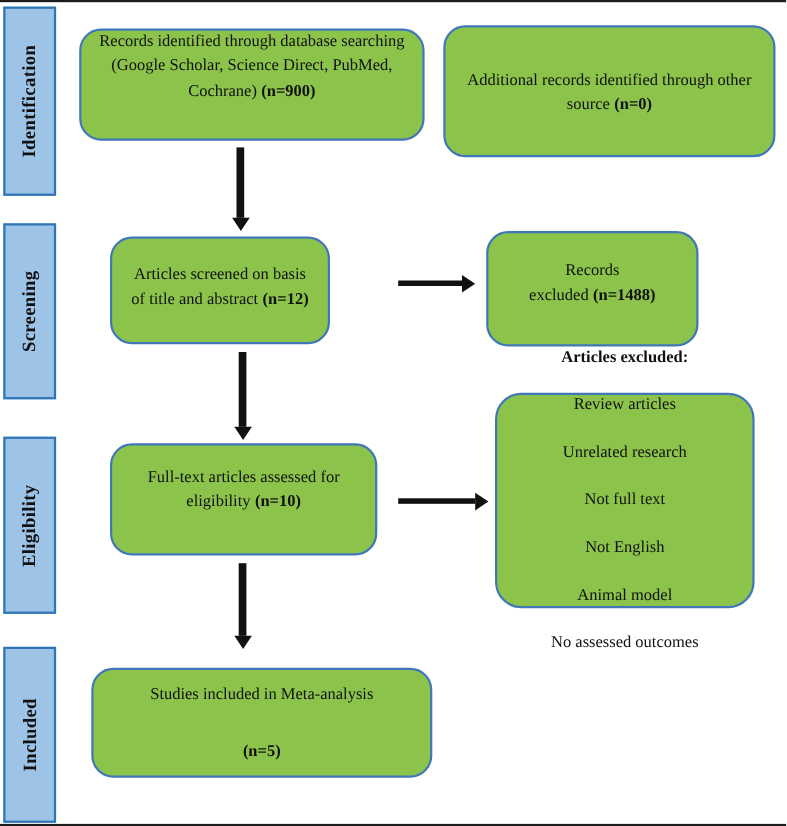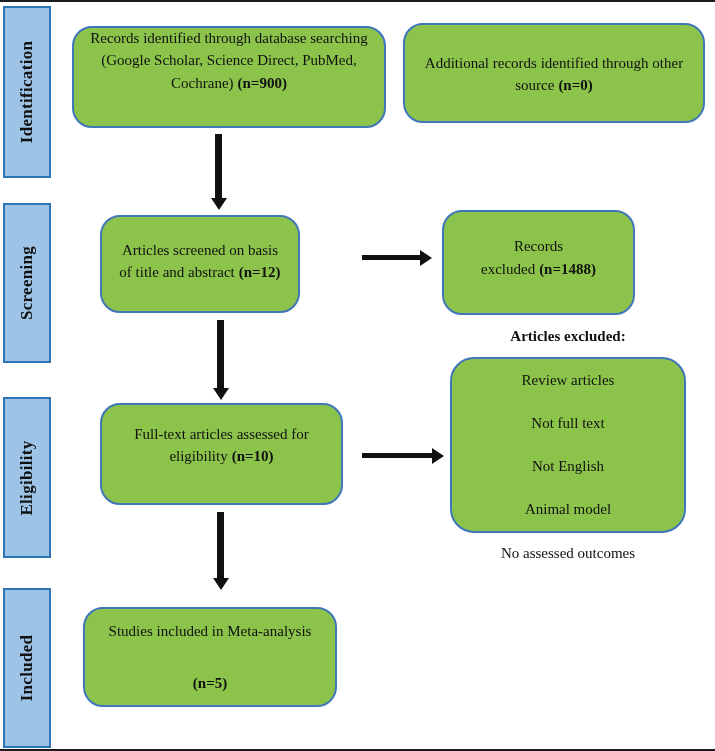--- a/index.html
+++ b/index.html
@@ -46,29 +46,29 @@
     align-items: center; justify-content: center;
     text-align: center;
     font-size: 15px; line-height: 1.5;
     padding: 6px 12px;
   }
   .gbox .b { font-weight: bold; }
   .gbox .count { font-weight: bold; margin-left: 4px; }
 
   .gbox.records-identified { left: 72px;  top: 26px;  width: 314px; height: 102px; padding-bottom: 39px; }
   .gbox.records-identified .txt { max-width: 282px; }
-  .gbox.additional-records { left: 403px; top: 23px;  width: 302px; height: 100px; padding-bottom: 4px; }
+  .gbox.additional-records { left: 403px; top: 23px;  width: 302px; height: 120px; padding-bottom: 4px; }
   .gbox.additional-records .txt { max-width: 272px; }
   .gbox.articles-screened  { left: 100px; top: 215px; width: 200px; height: 98px;  padding-bottom: 12px; }
   .gbox.articles-screened .txt { max-width: 212px; }
   .gbox.records-excluded   { left: 442px; top: 210px; width: 193px; height: 105px; padding-bottom: 16px; }
   .gbox.fulltext-assessed  { left: 100px; top: 403px; width: 243px; height: 102px; padding-bottom: 24px; }
   .gbox.fulltext-assessed .txt { max-width: 226px; }
-  .gbox.articles-excluded  { left: 450px; top: 357px; width: 236px; height: 176px; border-radius: 24px; line-height: 1.55; }
-  .gbox.studies-included   { left: 83px;  top: 607px; width: 254px; height: 100px; }
+  .gbox.articles-excluded  { left: 450px; top: 357px; width: 236px; height: 196px; border-radius: 24px; line-height: 1.55; }
+  .gbox.studies-included   { left: 83px;  top: 607px; width: 310px; height: 100px; }
   .gbox.studies-included .line2 { margin-top: 30px; }
   .excl-item { display: block; margin-top: 20px; }
 
   
   .arrow-v { position: absolute; width: 16px; }
   .arrow-v .shaft { position: absolute; left: 4px; top: 0; width: 7px; background: #111111; }
   .arrow-v .head  { position: absolute; left: 0; width: 0; height: 0;
                     border-left: 8px solid transparent; border-right: 8px solid transparent;
                     border-top: 12px solid #111111; }
   .arrow-v.v1 { left: 211px; top: 134px; } .arrow-v.v1 .shaft { height: 64px; } .arrow-v.v1 .head { top: 64px; }
@@ -116,20 +116,21 @@
   <div class="gbox records-excluded">
     <div class="txt"><span>Records excluded</span><span class="count">(n=1488)</span></div>
   </div>
 
   <div class="gbox fulltext-assessed">
     <div class="txt"><span>Full-text articles assessed for eligibility</span><span class="count">(n=10)</span></div>
   </div>
   <div class="gbox articles-excluded">
     <div><span class="b">Articles excluded:</span></div>
     <span class="excl-item">Review articles</span>
+    <span class="excl-item">Unrelated research</span>
     <span class="excl-item">Not full text</span>
     <span class="excl-item">Not English</span>
     <span class="excl-item">Animal model</span>
     <span class="excl-item">No assessed outcomes</span>
   </div>
 
   <div class="gbox studies-included">
     <div>Studies included in Meta-analysis</div>
     <div class="line2 b">(n=5)</div>
   </div>

